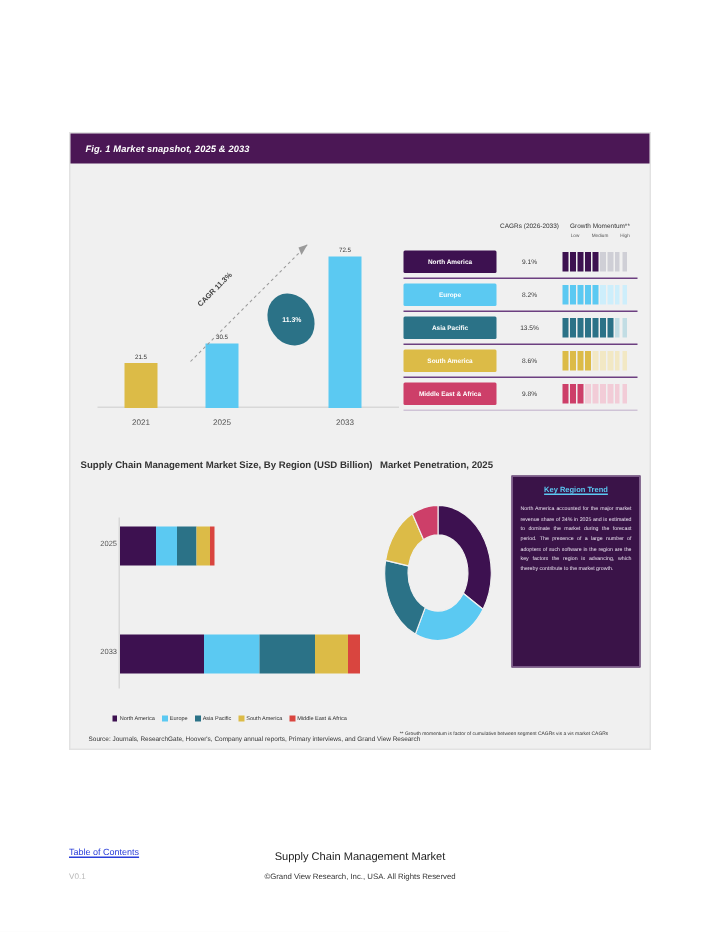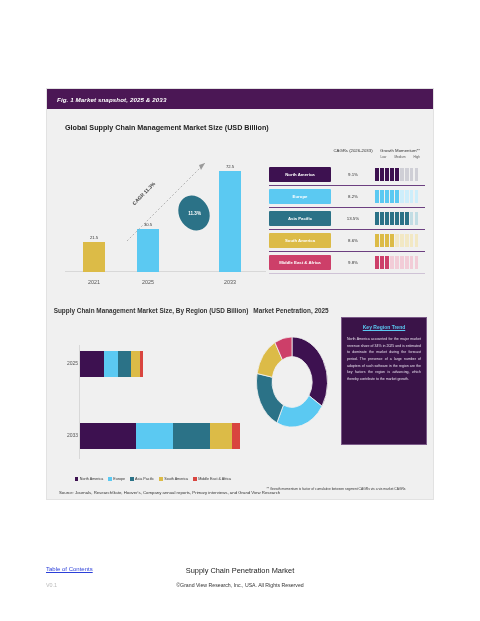--- a/index.html
+++ b/index.html
@@ -302,21 +302,20 @@
 <div class="page">
 
   <div class="figure">
 
     <div class="fig-header">
       <span class="fig-header-text">Fig. 1   Market snapshot, 2025 &amp; 2033</span>
     </div>
 
     <div class="top-section">
 
-      <div class="chart-title">Global Supply Chain Management Market Size (USD Billion)</div>
 
       <div class="colchart">
         <div class="col-axis"></div>
         <div id="col-bars">
             <div class="col-bar" style="left: 22px; width: 22px; height: 30.1px;">
               <div class="bar-rect" style="background: rgb(220, 187, 71);"></div>
             </div>
             <div class="col-label" style="left: 22px; width: 22px;">2021</div>
             <div class="col-value" style="left: 22px; width: 22px; bottom: 48.1px;">21.5</div>
             <div class="col-bar" style="left: 76px; width: 22px; height: 42.7px;">
@@ -503,17 +502,17 @@
       <div class="note">** Growth momentum is factor of cumulative between segment CAGRs vis a vis market CAGRs</div>
       <div class="source">Source: Journals, ResearchGate, Hoover's, Company annual reports, Primary interviews, and Grand View Research</div>
 
     </div>
   </div>
 
 
   <div class="footer">
     <a class="toc" href="#">Table of Contents</a>
     <div class="ver">V0.1</div>
-    <div class="f-title">Supply Chain Penetration Market</div>
+    <div class="f-title">Supply Chain Management Market</div>
     <div class="f-copy">©Grand View Research, Inc., USA. All Rights Reserved</div>
   </div>
 
 </div>
 
 </body></html>

